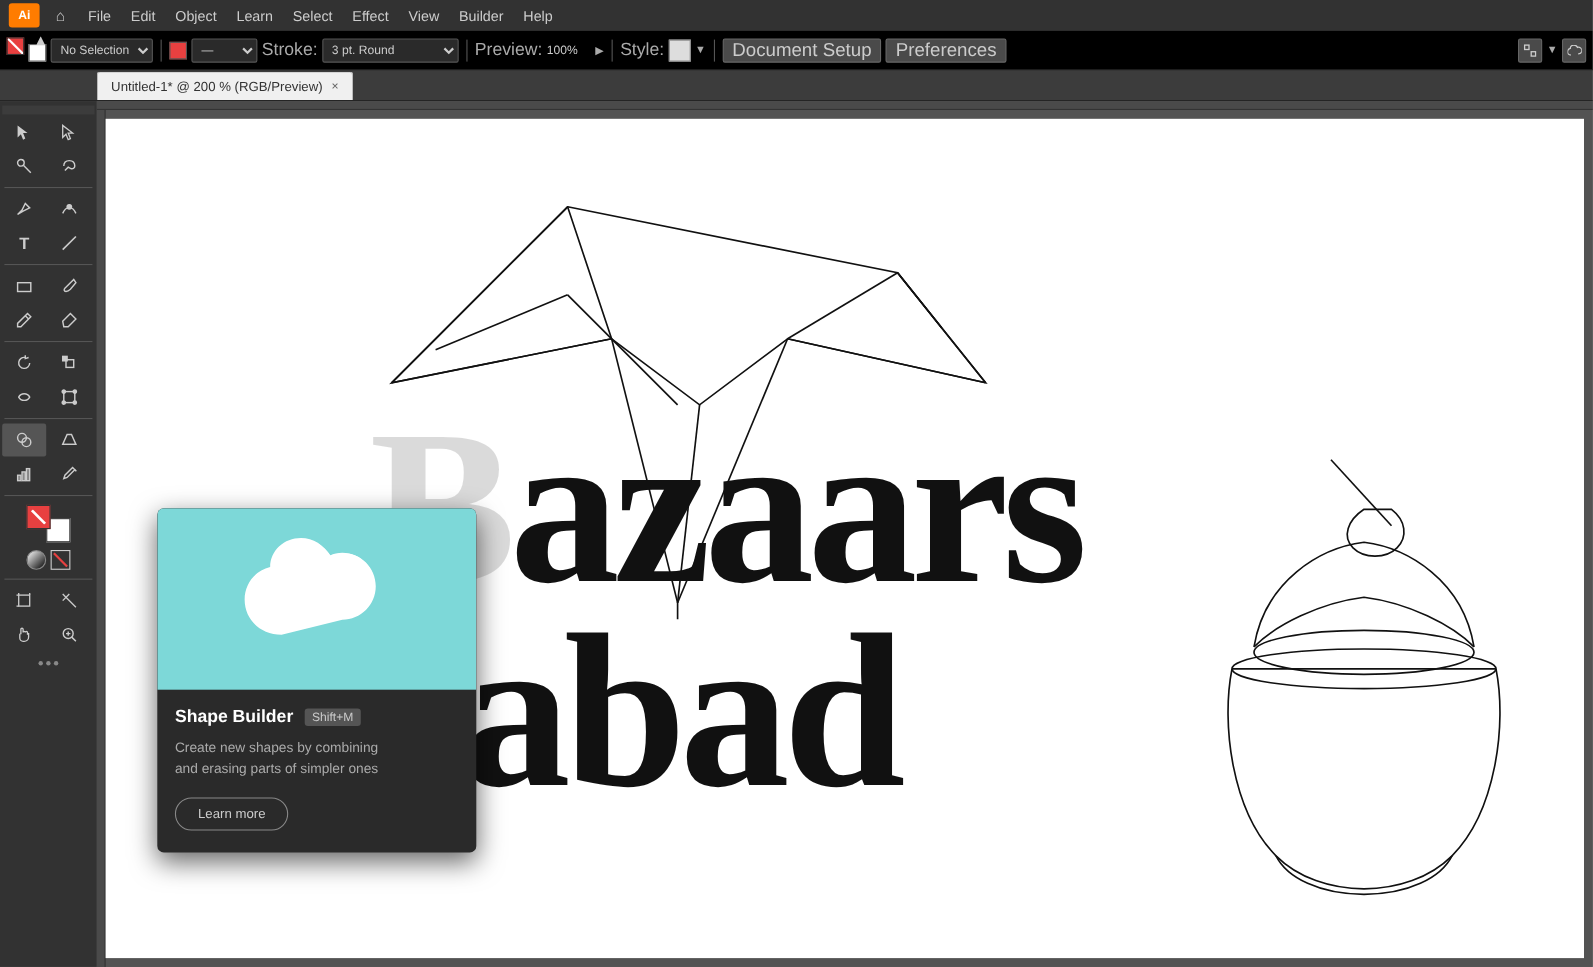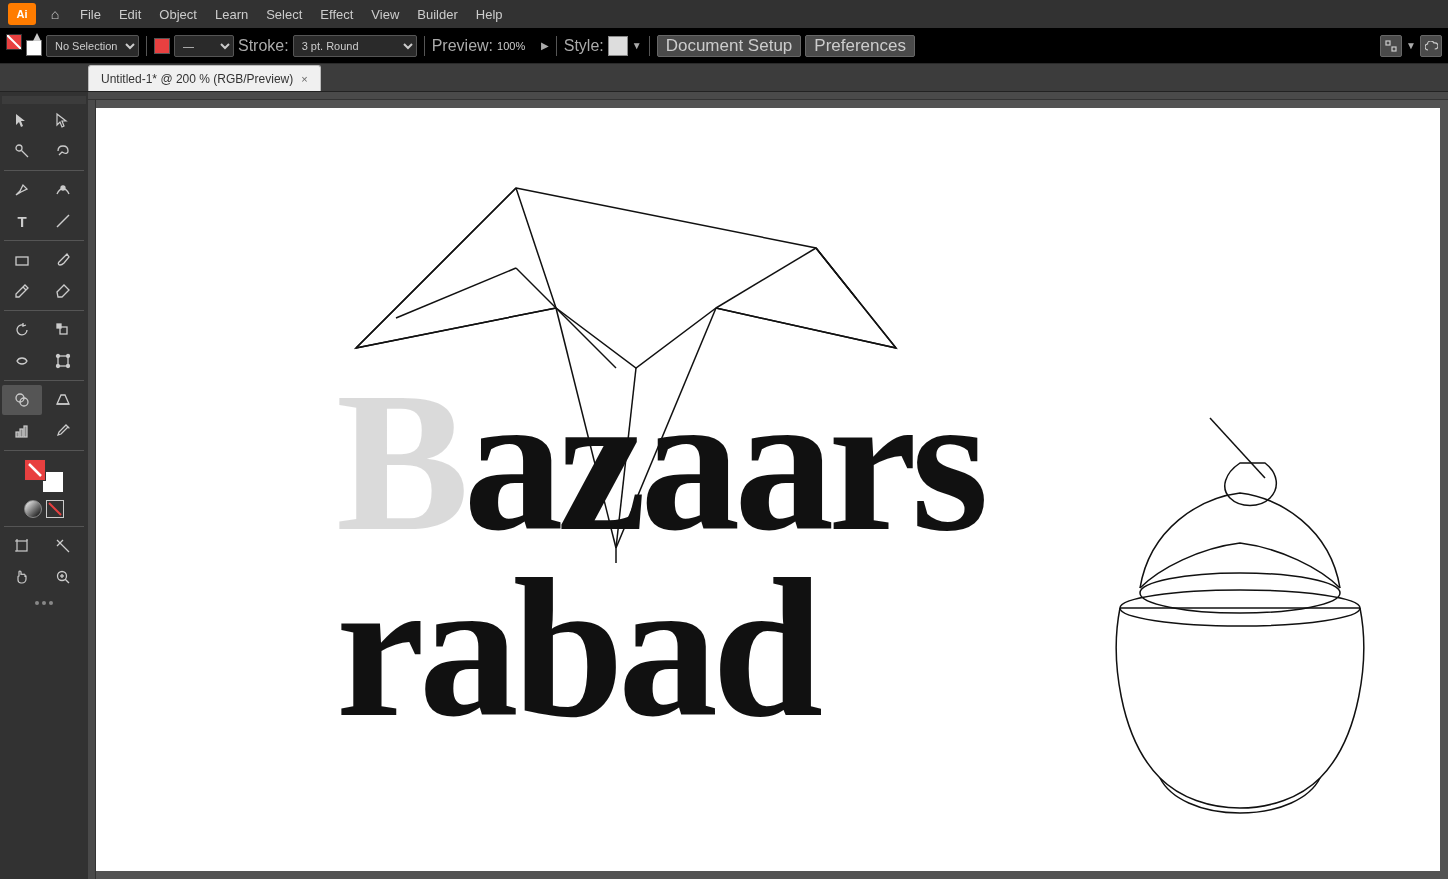--- a/index.html
+++ b/index.html
@@ -621,15 +621,51 @@
         </div>
 
         <div style="position:absolute;top:254px;left:240px;font-size:200px;font-family:Georgia,serif;font-weight:900;color:#111;line-height:1;letter-spacing:-6px;user-select:none;white-space:nowrap;">
           <span style="opacity:0.15;">B</span>azaars
         </div>
         <div style="position:absolute;top:440px;left:240px;font-size:200px;font-family:Georgia,serif;font-weight:900;color:#111;line-height:1;letter-spacing:-6px;user-select:none;white-space:nowrap;">rabad</div>
 
       </div>
     </div>
 
+    <div id="tooltip-popup">
+
+      <div id="tooltip-cloud-preview">
+        <svg class="cloud-svg" viewBox="0 0 200 140" fill="none" xmlns="http://www.w3.org/2000/svg">
+
+          <path d="M 60 110 
+                   C 35 110 18 92 18 70 
+                   C 18 52 30 37 47 33 
+                   C 47 14 63 0 82 0 
+                   C 96 0 108 8 115 20 
+                   C 119 18 124 17 129 17 
+                   C 150 17 167 34 167 55 
+                   C 167 76 150 93 129 93 
+                   L 60 110 Z" fill="white" stroke="none"></path>
+          <path d="M 60 105 
+                   C 38 105 22 89 22 69 
+                   C 22 52 33 39 49 35 
+                   C 50 17 65 4 84 4 
+                   C 97 4 108 11 115 22 
+                   C 120 20 125 19 130 19 
+                   C 149 19 164 34 164 53 
+                   C 164 72 149 87 130 87 
+                   L 60 105 Z" fill="white" stroke="white" stroke-width="3"></path>
+        </svg>
+      </div>
+
+      <div id="tooltip-body">
+        <div id="tooltip-title">
+          <span class="tooltip-name">Shape Builder</span>
+          <span class="tooltip-shortcut">Shift+M</span>
+        </div>
+        <div class="tooltip-desc" style="white-space:pre-line;">Create new shapes by combining
+and erasing parts of simpler ones</div>
+        <button id="learn-more-btn">Learn more</button>
+      </div>
+    </div>
 
   </div>
 </div>
 
 </body></html>

